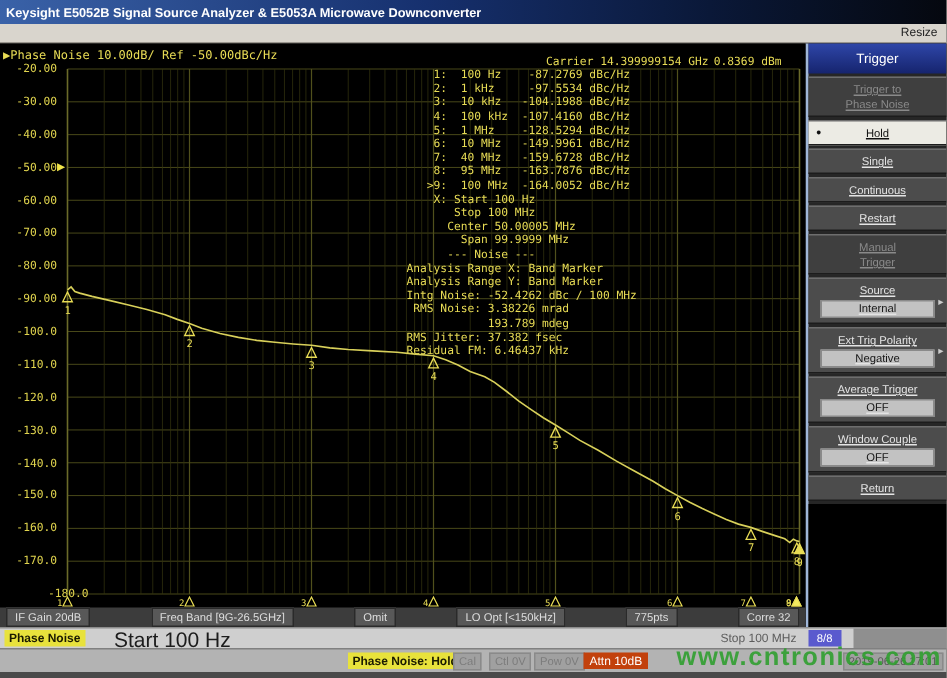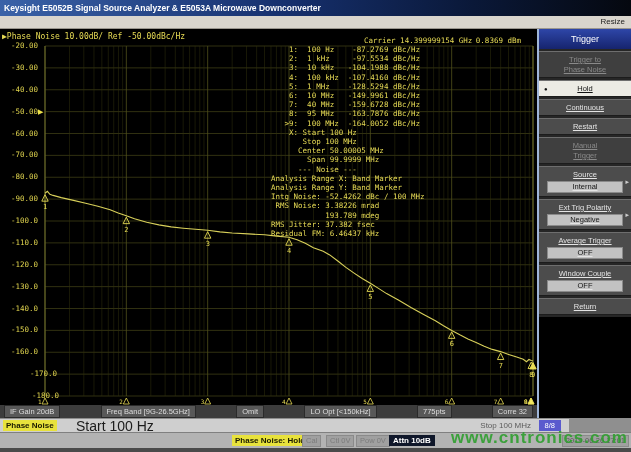--- a/index.html
+++ b/index.html
@@ -58,22 +58,22 @@
   .sr2-stop { position:absolute; right:100px; top:1px; color:#5c5c5c; font-size:8px; line-height:12px; }
   .sr2-count { position:absolute; right:70px; top:1px; background:#5a5ace; color:#fff; font-size:7.5px;
     line-height:11px; padding:0 6px; }
   .sr2-dark { position:absolute; right:0; top:0; width:62px; height:100%; background:#8f8f8f; }
 
   .status-row3 { position:relative; height:16px; background:#b3b3b3; border-top:1px solid #808080; }
   .sr3-badge { position:absolute; left:232px; top:2px; background:#e8e23c; color:#1a1a00; font-size:8px;
     font-weight:bold; line-height:11px; padding:0 3px; }
   .sr3-dim { position:absolute; top:2px; background:#a0a0a0; border:1px solid #8a8a8a; color:#7c7c7c;
     font-size:7.5px; line-height:10px; padding:0 3px; white-space:nowrap; }
-  .sr3-attn { position:absolute; left:389px; top:2px; background:#0f172a; color:#fff; font-size:8px;
-    font-weight:bold; line-height:11px; padding:0 4px; }
+  .sr3-attn { position:absolute; left:389px; top:2px; background:#c2410c; color:#fff; font-size:8px;
+    font-weight:normal; line-height:11px; padding:0 4px; }
   .sr3-date { position:absolute; right:2px; top:2px; background:#a0a0a0; border:1px solid #8a8a8a;
     color:#5a5a5a; font-size:7.5px; line-height:10px; padding:0 3px; }
 
   .watermark { position:absolute; right:3px; bottom:4px; z-index:50; color:rgba(47,158,47,0.9);
     font-size:17px; font-weight:bold; letter-spacing:1px; }
   .bottomstrip { height:4px; background:#4a4a4a; }
 </style>
 </head>
 <body>
 
@@ -211,21 +211,21 @@
             <span class="ylabel" style="top: 107.375px; left: 0px;">-70.00</span>
             <span class="ylabel" style="top: 129.25px; left: 0px;">-80.00</span>
             <span class="ylabel" style="top: 151.125px; left: 0px;">-90.00</span>
             <span class="ylabel" style="top: 173px; left: 0px;">-100.0</span>
             <span class="ylabel" style="top: 194.875px; left: 0px;">-110.0</span>
             <span class="ylabel" style="top: 216.75px; left: 0px;">-120.0</span>
             <span class="ylabel" style="top: 238.625px; left: 0px;">-130.0</span>
             <span class="ylabel" style="top: 260.5px; left: 0px;">-140.0</span>
             <span class="ylabel" style="top: 282.375px; left: 0px;">-150.0</span>
             <span class="ylabel" style="top: 304.25px; left: 0px;">-160.0</span>
-            <span class="ylabel" style="top: 326.125px; left: 0px; margin-left: 19px;">-170.0</span>
+            <span class="ylabel" style="top: 326.125px; left: 0px;">-170.0</span>
             <span class="ylabel" style="top: 348px; left: 16px; padding-left: 16px;">-180.0</span>
             <span class="ref-arrow" style="top: 63.625px;">▶</span>
           </div>
         <div class="readout" id="readout"><div>    1:  100 Hz    -87.2769 dBc/Hz</div><div>    2:  1 kHz     -97.5534 dBc/Hz</div><div>    3:  10 kHz   -104.1988 dBc/Hz</div><div>    4:  100 kHz  -107.4160 dBc/Hz</div><div>    5:  1 MHz    -128.5294 dBc/Hz</div><div>    6:  10 MHz   -149.9961 dBc/Hz</div><div>    7:  40 MHz   -159.6728 dBc/Hz</div><div>    8:  95 MHz   -163.7876 dBc/Hz</div><div>   &gt;9:  100 MHz  -164.0052 dBc/Hz</div><div>    X: Start 100 Hz</div><div>       Stop 100 MHz</div><div>      Center 50.00005 MHz</div><div>        Span 99.9999 MHz</div><div>      --- Noise ---</div><div>Analysis Range X: Band Marker</div><div>Analysis Range Y: Band Marker</div><div>Intg Noise: -52.4262 dBc / 100 MHz</div><div> RMS Noise: 3.38226 mrad</div><div>            193.789 mdeg</div><div>RMS Jitter: 37.382 fsec</div><div>Residual FM: 6.46437 kHz</div></div>
       </div>
       <div class="status-row1" id="status-row1">
           <span class="sr1-seg">IF Gain 20dB</span>
           <span class="sr1-sp"></span>
           <span class="sr1-seg">Freq Band [9G-26.5GHz]</span>
           <span class="sr1-sp"></span>
@@ -242,20 +242,23 @@
     <div class="menu">
       <div class="menu-header">Trigger</div>
       <div id="menu-items" style="display:flex;flex-direction:column;">
           <div class="menu-btn disabled">
             <div class="line">Trigger to</div>
             <div class="line">Phase Noise</div>
           </div>
           <div class="menu-btn selected">
             <span class="bullet">●</span>
             <div class="line">Hold</div>
+          </div>
+          <div class="menu-btn">
+            <div class="line">Single</div>
           </div>
           <div class="menu-btn">
             <div class="line">Continuous</div>
           </div>
           <div class="menu-btn">
             <div class="line">Restart</div>
           </div>
           <div class="menu-btn disabled">
             <div class="line">Manual</div>
             <div class="line">Trigger</div>

